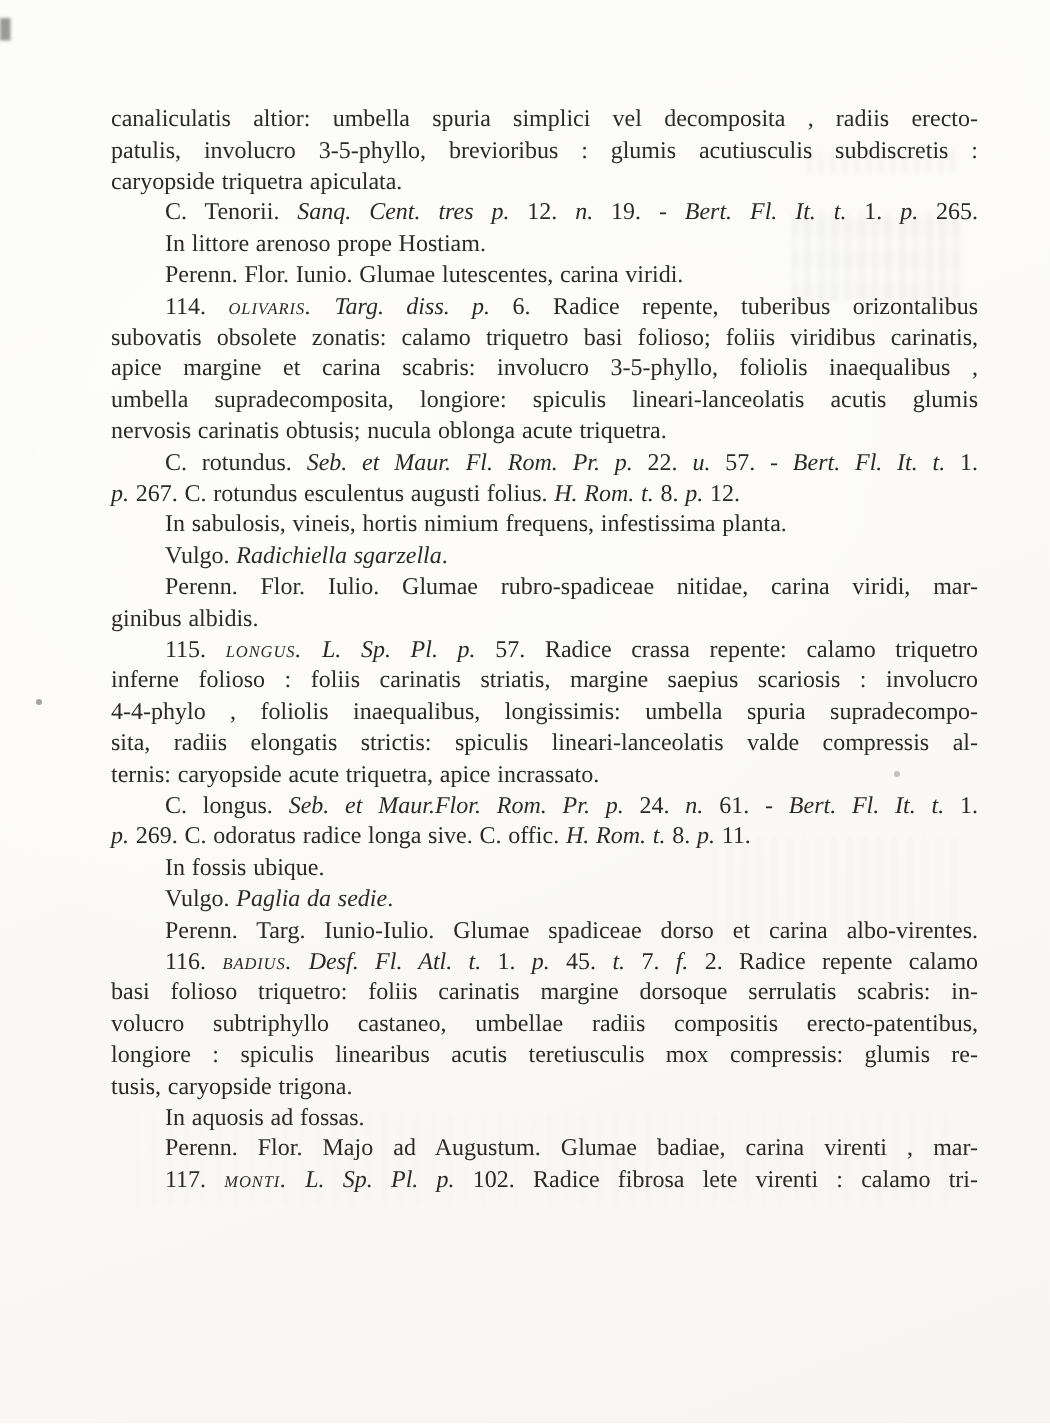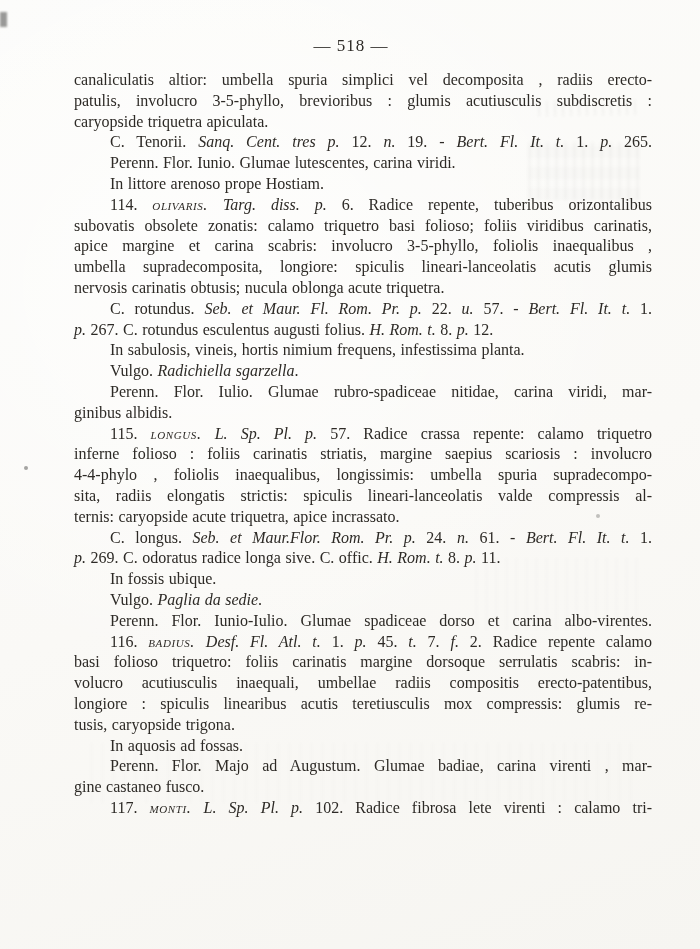--- a/index.html
+++ b/index.html
@@ -87,36 +87,35 @@
 
 <div class="page">
   <div class="corner-mark"></div>
   <div class="smudge smudge-1"></div>
   <div class="smudge smudge-2"></div>
   <div class="smudge smudge-3"></div>
   <div class="smudge smudge-4"></div>
   <div class="speck-1"></div>
   <div class="speck-2"></div>
 
-  <div class="page-number">— 518 —</div>
 
   <div class="text-block">
       <div class="para">
         <div class="line j"><span class="rm">canaliculatis altior: umbella spuria simplici vel decomposita , radiis erecto-</span></div>
         <div class="line j"><span class="rm">patulis, involucro 3-5-phyllo, brevioribus : glumis acutiusculis subdiscretis :</span></div>
         <div class="line l"><span class="rm">caryopside triquetra apiculata.</span></div>
       </div>
       <div class="para">
         <div class="line j ind"><span class="rm">C. Tenorii. </span><span class="it">Sanq. Cent. tres p.</span><span class="rm"> 12. </span><span class="it">n.</span><span class="rm"> 19. - </span><span class="it">Bert. Fl. It. t.</span><span class="rm"> 1. </span><span class="it">p.</span><span class="rm"> 265.</span></div>
       </div>
       <div class="para">
-        <div class="line l ind"><span class="rm">Perenn. Flor. Iunio. Glumae lutescentes, carina viridi.</span></div>
+        <div class="line l ind"><span class="rm">In littore arenoso prope Hostiam.</span></div>
       </div>
       <div class="para">
-        <div class="line l ind"><span class="rm">In littore arenoso prope Hostiam.</span></div>
+        <div class="line l ind"><span class="rm">Perenn. Flor. Iunio. Glumae lutescentes, carina viridi.</span></div>
       </div>
       <div class="para">
         <div class="line j ind"><span class="rm">114. </span><span class="sc">olivaris.</span><span class="rm"> </span><span class="it">Targ. diss. p.</span><span class="rm"> 6. Radice repente, tuberibus orizontalibus</span></div>
         <div class="line j"><span class="rm">subovatis obsolete zonatis: calamo triquetro basi folioso; foliis viridibus carinatis,</span></div>
         <div class="line j"><span class="rm">apice margine et carina scabris: involucro 3-5-phyllo, foliolis inaequalibus ,</span></div>
         <div class="line j"><span class="rm">umbella supradecomposita, longiore: spiculis lineari-lanceolatis acutis glumis</span></div>
         <div class="line l"><span class="rm">nervosis carinatis obtusis; nucula oblonga acute triquetra.</span></div>
       </div>
       <div class="para">
         <div class="line j ind"><span class="rm">C. rotundus. </span><span class="it">Seb. et Maur. Fl. Rom. Pr. p.</span><span class="rm"> 22. </span><span class="it">u.</span><span class="rm"> 57. - </span><span class="it">Bert. Fl. It. t.</span><span class="rm"> 1.</span></div>
@@ -143,33 +142,32 @@
         <div class="line j ind"><span class="rm">C. longus. </span><span class="it">Seb. et Maur.Flor. Rom. Pr. p.</span><span class="rm"> 24. </span><span class="it">n.</span><span class="rm"> 61. - </span><span class="it">Bert. Fl. It. t.</span><span class="rm"> 1.</span></div>
         <div class="line l"><span class="it">p.</span><span class="rm"> 269. C. odoratus radice longa sive. C. offic. </span><span class="it">H. Rom. t.</span><span class="rm"> 8. </span><span class="it">p.</span><span class="rm"> 11.</span></div>
       </div>
       <div class="para">
         <div class="line l ind"><span class="rm">In fossis ubique.</span></div>
       </div>
       <div class="para">
         <div class="line l ind"><span class="rm">Vulgo. </span><span class="it">Paglia da sedie</span><span class="rm">.</span></div>
       </div>
       <div class="para">
-        <div class="line j ind"><span class="rm">Perenn. Flor. Iunio-Iulio. Glumae spadiceae dorso et carina albo-virentes.</span></div>
+        <div class="line j ind"><span class="rm">Perenn. Targ. Iunio-Iulio. Glumae spadiceae dorso et carina albo-virentes.</span></div>
       </div>
       <div class="para">
         <div class="line j ind"><span class="rm">116. </span><span class="sc">badius.</span><span class="rm"> </span><span class="it">Desf. Fl. Atl. t.</span><span class="rm"> 1. </span><span class="it">p.</span><span class="rm"> 45. </span><span class="it">t.</span><span class="rm"> 7. </span><span class="it">f.</span><span class="rm"> 2. Radice repente calamo</span></div>
         <div class="line j"><span class="rm">basi folioso triquetro: foliis carinatis margine dorsoque serrulatis scabris: in-</span></div>
-        <div class="line j"><span class="rm">volucro acutiusculis inaequali, umbellae radiis compositis erecto-patentibus,</span></div>
+        <div class="line j"><span class="rm">volucro subtriphyllo castaneo, umbellae radiis compositis erecto-patentibus,</span></div>
         <div class="line j"><span class="rm">longiore : spiculis linearibus acutis teretiusculis mox compressis: glumis re-</span></div>
         <div class="line l"><span class="rm">tusis, caryopside trigona.</span></div>
       </div>
       <div class="para">
         <div class="line l ind"><span class="rm">In aquosis ad fossas.</span></div>
       </div>
       <div class="para">
         <div class="line j ind"><span class="rm">Perenn. Flor. Majo ad Augustum. Glumae badiae, carina virenti , mar-</span></div>
-        <div class="line l"><span class="rm">gine castaneo fusco.</span></div>
       </div>
       <div class="para">
         <div class="line j ind"><span class="rm">117. </span><span class="sc">monti.</span><span class="rm"> </span><span class="it">L. Sp. Pl. p.</span><span class="rm"> 102. Radice fibrosa lete virenti : calamo tri-</span></div>
       </div>
     </div>
 </div>
 
 </body></html>

